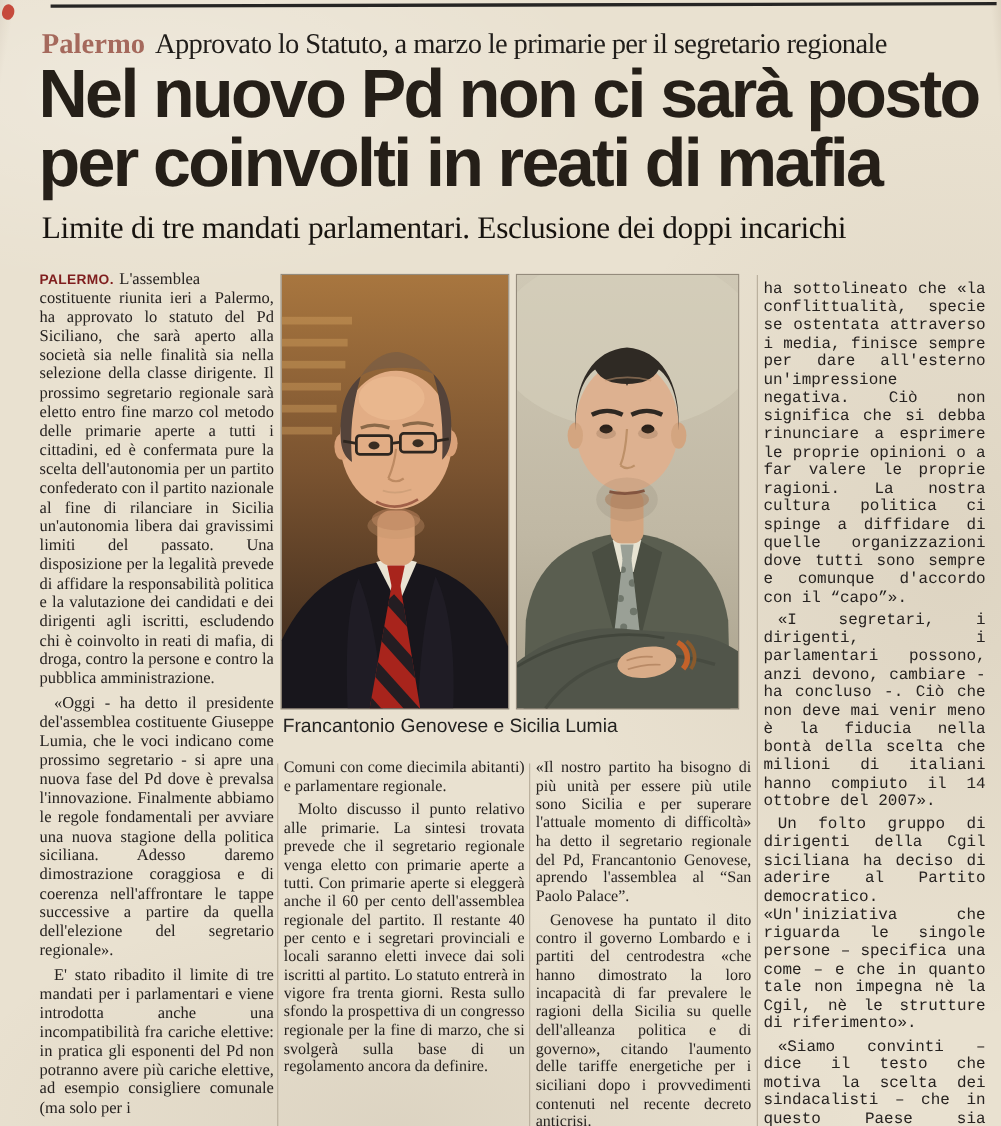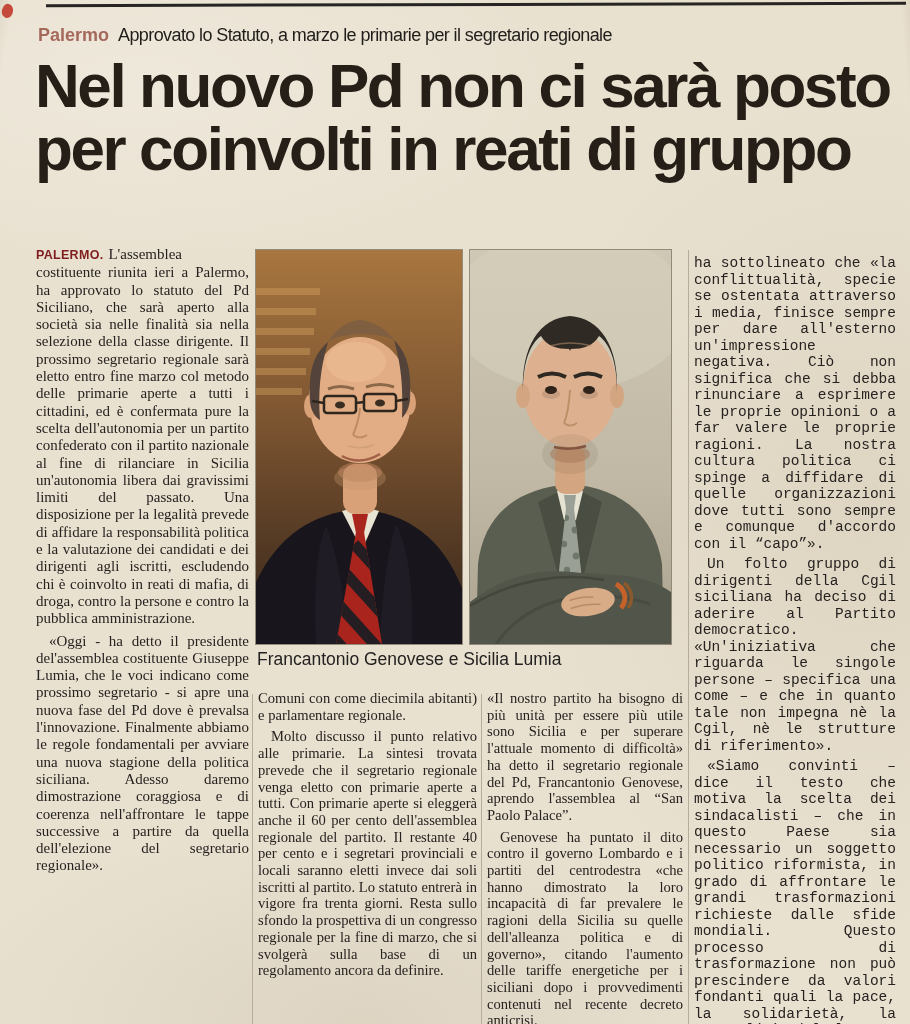--- a/index.html
+++ b/index.html
@@ -17,21 +17,21 @@
     background:
       radial-gradient(ellipse 700px 300px at 15% 8%, rgba(255,255,255,.25), rgba(255,255,255,0) 60%),
       radial-gradient(ellipse 500px 600px at 95% 50%, rgba(120,100,70,.10), rgba(120,100,70,0) 70%),
       radial-gradient(ellipse 600px 300px at 40% 100%, rgba(110,95,70,.10), rgba(110,95,70,0) 70%),
       linear-gradient(100deg, rgba(120,100,75,.12) 0px, rgba(120,100,75,0) 14px),
       linear-gradient(265deg, rgba(120,100,75,.10) 0px, rgba(120,100,75,0) 10px);
   }
   .top-rule{position:absolute;left:46px;top:3px;width:860px;height:3px;background:#262524;transform:rotate(-.15deg);}
   .red-mark{position:absolute;left:2px;top:4px;width:11px;height:14px;background:#c23a2b;border-radius:45% 60% 50% 55%;transform:rotate(20deg);opacity:.9;}
 
-  .kicker{position:absolute;left:38px;top:25px;width:862px;font-family:Liberation Sans, sans-serif;font-size:18px;white-space:nowrap;}
+  .kicker{position:absolute;left:38px;top:25px;width:862px;font-family:Liberation Serif, serif;font-size:26px;white-space:nowrap;}
   .kicker-label{font-weight:bold;color:#a5695c;}
   .kicker-text{color:#201d1a;margin-left:9px;letter-spacing:-.6px;}
 
   .headline{position:absolute;left:35px;top:54px;width:868px;font-family:"Liberation Sans",sans-serif;
     font-weight:900;font-size:62px;line-height:63px;color:#251f18;letter-spacing:-2.4px;}
   .subhead{position:absolute;left:38px;top:192px;width:868px;font-size:28.5px;color:#17130f;letter-spacing:-.3px;white-space:nowrap;}
 
   .col{position:absolute;color:#262220;text-align:justify;overflow:hidden;}
   .col p{margin:0 0 5px 0;text-indent:13px;}
   .col p.flush{text-indent:0;}
@@ -61,29 +61,31 @@
 
   <div class="top-rule"></div>
   <div class="red-mark"></div>
 
   <div class="kicker">
     <span class="kicker-label">Palermo</span><span class="kicker-text">Approvato lo Statuto, a marzo le primarie per il segretario regionale</span>
   </div>
 
   <h1 class="headline" style="margin:0">
     <span>Nel nuovo Pd non ci sarà posto</span><br>
-    <span>per coinvolti in reati di gruppo</span>
+    <span>per coinvolti in reati di mafia</span>
   </h1>
 
+  <div class="subhead">Limite di tre mandati parlamentari. Esclusione dei doppi incarichi</div>
 
   <div class="col col1">
     <p class="flush">
       <span class="lead">PALERMO.</span><span>L'assemblea costituente riunita ieri a Palermo, ha approvato lo statuto del Pd Siciliano, che sarà aperto alla società sia nelle finalità sia nella selezione della classe dirigente. Il prossimo segretario regionale sarà eletto entro fine marzo col metodo delle primarie aperte a tutti i cittadini, ed è confermata pure la scelta dell'autonomia per un partito confederato con il partito nazionale al fine di rilanciare in Sicilia un'autonomia libera dai gravissimi limiti del passato. Una disposizione per la legalità prevede di affidare la responsabilità politica e la valutazione dei candidati e dei dirigenti agli iscritti, escludendo chi è coinvolto in reati di mafia, di droga, contro la persone e contro la pubblica amministrazione.</span>
     </p>
     <p>«Oggi - ha detto il presidente del'assemblea costituente Giuseppe Lumia, che le voci indicano come prossimo segretario - si apre una nuova fase del Pd dove è prevalsa l'innovazione. Finalmente abbiamo le regole fondamentali per avviare una nuova stagione della politica siciliana. Adesso daremo dimostrazione coraggiosa e di coerenza nell'affrontare le tappe successive a partire da quella dell'elezione del segretario regionale».</p>
+    <p>E' stato ribadito il limite di tre mandati per i parlamentari e viene introdotta anche una incompatibilità fra cariche elettive: in pratica gli esponenti del Pd non potranno avere più cariche elettive, ad esempio consigliere comunale (ma solo per i</p>
   </div>
 
   <figure class="photo photo-left" style="margin:0">
     <svg viewBox="0 0 206 394" preserveAspectRatio="none">
       <defs>
         <linearGradient id="bgL" x1="0" y1="0" x2="0" y2="1">
           <stop offset="0" stop-color="#a8763f"></stop>
             <stop offset=".45" stop-color="#7a5330"></stop>
             <stop offset="1" stop-color="#33241a"></stop>
         </linearGradient>
@@ -223,20 +225,21 @@
   </div>
 
   <div class="col col3">
     <p class="flush">«Il nostro partito ha bisogno di più unità per essere più utile sono Sicilia e per superare l'attuale momento di difficoltà» ha detto il segretario regionale del Pd, Francantonio Genovese, aprendo l'assemblea al “San Paolo Palace”.</p>
     <p>Genovese ha puntato il dito contro il governo Lombardo e i partiti del centrodestra «che hanno dimostrato la loro incapacità di far prevalere le ragioni della Sicilia su quelle dell'alleanza politica e di governo», citando l'aumento delle tariffe energetiche per i siciliani dopo i provvedimenti contenuti nel recente decreto anticrisi.</p>
 
   </div>
 
   <div class="col col4">
     <p class="flush">ha sottolineato che «la conflittualità, specie se ostentata attraverso i media, finisce sempre per dare all'esterno un'impressione negativa. Ciò non significa che si debba rinunciare a esprimere le proprie opinioni o a far valere le proprie ragioni. La nostra cultura politica ci spinge a diffidare di quelle organizzazioni dove tutti sono sempre e comunque d'accordo con il “capo”».</p>
+    <p>«I segretari, i dirigenti, i parlamentari possono, anzi devono, cambiare - ha concluso -. Ciò che non deve mai venir meno è la fiducia nella bontà della scelta che milioni di italiani hanno compiuto il 14 ottobre del 2007».</p>
     <p>Un folto gruppo di dirigenti della Cgil siciliana ha deciso di aderire al Partito democratico. «Un'iniziativa che riguarda le singole persone – specifica una come – e che in quanto tale non impegna nè la Cgil, nè le strutture di riferimento».</p>
     <p>«Siamo convinti – dice il testo che motiva la scelta dei sindacalisti – che in questo Paese sia necessario un soggetto politico riformista, in grado di affrontare le grandi trasformazioni richieste dalle sfide mondiali. Questo processo di trasformazione non può prescindere da valori fondanti quali la pace, la solidarietà, la centralità del lavoro, la partecipazione, l'accoglienza e l'integrazione sociale».</p>
     <p>
       <span>«In questo quadro la Sicilia deve delle la frontiera per il rilancio di un nuovo meridionalismo».</span>
       <span class="end-icon">◄</span>
     </p>
   </div>
 
 </div>
 

